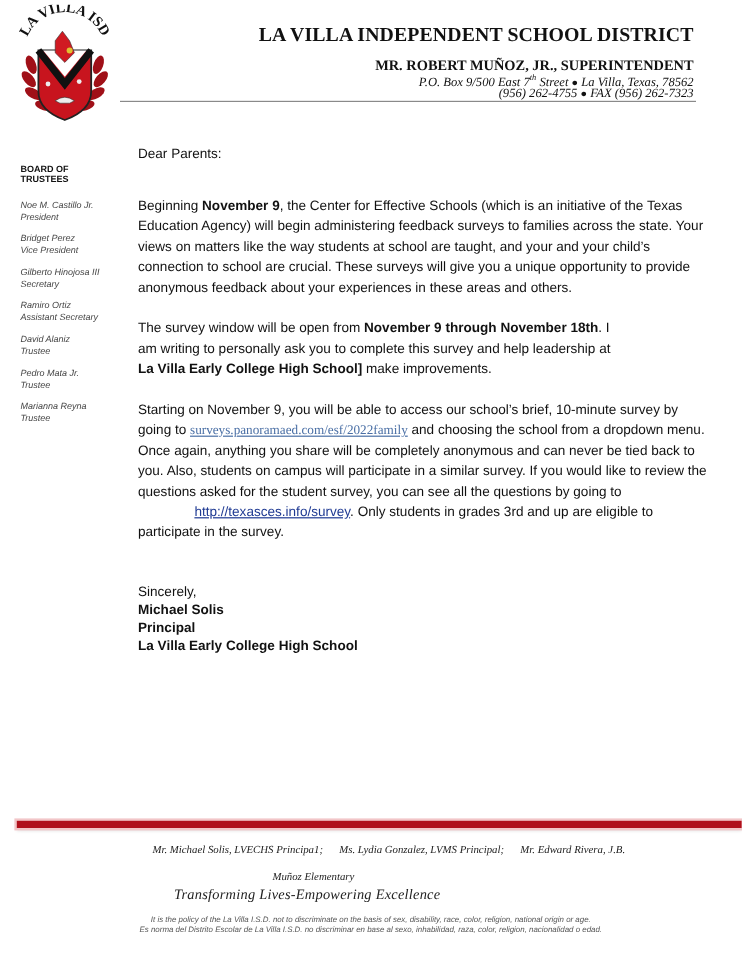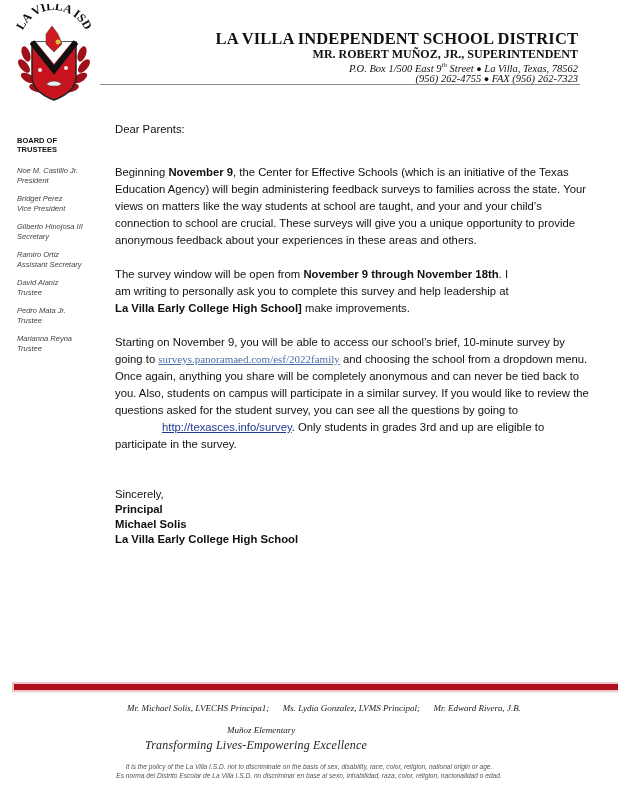--- a/index.html
+++ b/index.html
@@ -3,21 +3,21 @@
 <meta charset="utf-8">
 <style>
   html, body { margin: 0; padding: 0; background: #ffffff; }
   body { width: 618px; height: 800px; position: relative; overflow: hidden; color: #111; }
   .serif { font-family: "Liberation Serif", "DejaVu Serif", serif; }
   .sans { font-family: "Liberation Sans", "DejaVu Sans", sans-serif; }
 
   
   #logo { position: absolute; left: 6px; top: 4px; width: 96px; height: 100px; }
   #header-rule { position: absolute; left: 100px; top: 84px; width: 480px; height: 1px; background: #8a8a8a; }
-  #district-name { position: absolute; right: 40px; top: 29px; font-size: 16.5px; font-weight: bold; letter-spacing: 0.1px; white-space: nowrap; }
+  #district-name { position: absolute; right: 40px; top: 19px; font-size: 16.5px; font-weight: bold; letter-spacing: 0.1px; white-space: nowrap; }
   #superintendent { position: absolute; right: 40px; top: 47px; font-size: 12px; font-weight: bold; white-space: nowrap; }
   #address { position: absolute; right: 40px; top: 61px; font-size: 10.5px; font-style: italic; white-space: nowrap; }
   #phones { position: absolute; right: 40px; top: 73px; font-size: 10.5px; font-style: italic; white-space: nowrap; }
   .dot { font-style: normal; font-size: 9px; }
 
   
   #sidebar { position: absolute; left: 17px; top: 136px; width: 100px; font-size: 7.5px; color: #333; }
   #board-heading { font-weight: bold; color: #111; line-height: 9px; margin-bottom: 12px; }
   .trustee { font-style: italic; line-height: 9.5px; margin-bottom: 9px; color: #444; }
 
@@ -70,21 +70,21 @@
   <circle cx="60" cy="64" r="2" fill="#eee"></circle>
   <text font-family="Liberation Serif, serif" font-weight="bold" font-size="12" fill="#111">
     <textPath href="#arc" startOffset="50%" text-anchor="middle">LA VILLA ISD</textPath>
   </text>
 </svg>
 
 <div id="header-rule"></div>
 
 <div id="district-name" class="serif">LA VILLA INDEPENDENT SCHOOL DISTRICT</div>
 <div id="superintendent" class="serif">MR. ROBERT MUÑOZ, JR., SUPERINTENDENT</div>
-<div id="address" class="serif"><span>P.O. Box 1/500 East 9</span><sup style="font-size:7px">th</sup><span> Street </span><span class="dot">●</span><span> La Villa, Texas, 78562</span></div>
+<div id="address" class="serif"><span>P.O. Box 9/500 East 7</span><sup style="font-size:7px">th</sup><span> Street </span><span class="dot">●</span><span> La Villa, Texas, 78562</span></div>
 <div id="phones" class="serif"><span>(956) 262-4755 </span><span class="dot">●</span><span> FAX (956) 262-7323</span></div>
 
 <div id="sidebar" class="sans">
   <div id="board-heading">
     <div>BOARD OF</div>
     <div>TRUSTEES</div>
   </div>
   <div class="trustee">
       <div>Noe M. Castillo Jr.</div>
       <div>President</div>
@@ -120,22 +120,22 @@
   <div class="gap"></div>
   <div class="gap" style="height:9px"></div>
   <p><span>Beginning </span><b>November 9</b><span>, the Center for Effective Schools (which is an initiative of the Texas Education Agency) will begin administering feedback surveys to families across the state. Your views on matters like the way students at school are taught, and your and your child’s connection to school are crucial. These surveys will give you a unique opportunity to provide anonymous feedback about your experiences in these areas and others.</span></p>
   <div class="gap"></div>
   <p style="width:395px"><span>The survey window will be open from </span><b>November 9 through November 18th</b><span>. I am writing to personally ask you to complete this survey and help leadership at </span><b>La Villa Early College High School]</b><span> make improvements.</span></p>
   <div class="gap"></div>
   <p><span>Starting on November 9, you will be able to access our school’s brief, 10-minute survey by going to </span><a class="link1" href="#">surveys.panoramaed.com/esf/2022family</a><span> and choosing the school from a dropdown menu. Once again, anything you share will be completely anonymous and can never be tied back to you. Also, students on campus will participate in a similar survey. If you would like to review the questions asked for the student survey, you can see all the questions by going to </span><a class="link2" href="#">http://texasces.info/survey</a><span>. Only students in grades 3rd and up are eligible to participate in the survey.</span></p>
   <div class="gap"></div>
   <div class="gap"></div>
   <p style="line-height:15px">Sincerely,</p>
+  <p style="font-weight:bold;line-height:15px">Michael Solis</p>
   <p style="font-weight:bold;line-height:15px">Principal</p>
-  <p style="font-weight:bold;line-height:15px">Michael Solis</p>
   <p style="font-weight:bold;line-height:15px">La Villa Early College High School</p>
 </div>
 
 <div id="footer-bar"></div>
 <div id="principals" class="serif">
   <div class="row1" style="white-space:pre">Mr. Michael Solis, LVECHS Principa1;      Ms. Lydia Gonzalez, LVMS Principal;      Mr. Edward Rivera, J.B.</div>
   <div class="row2">Muñoz Elementary</div>
 </div>
 <div id="motto" class="serif">Transforming Lives-Empowering Excellence</div>
 <div id="policy" class="sans">

